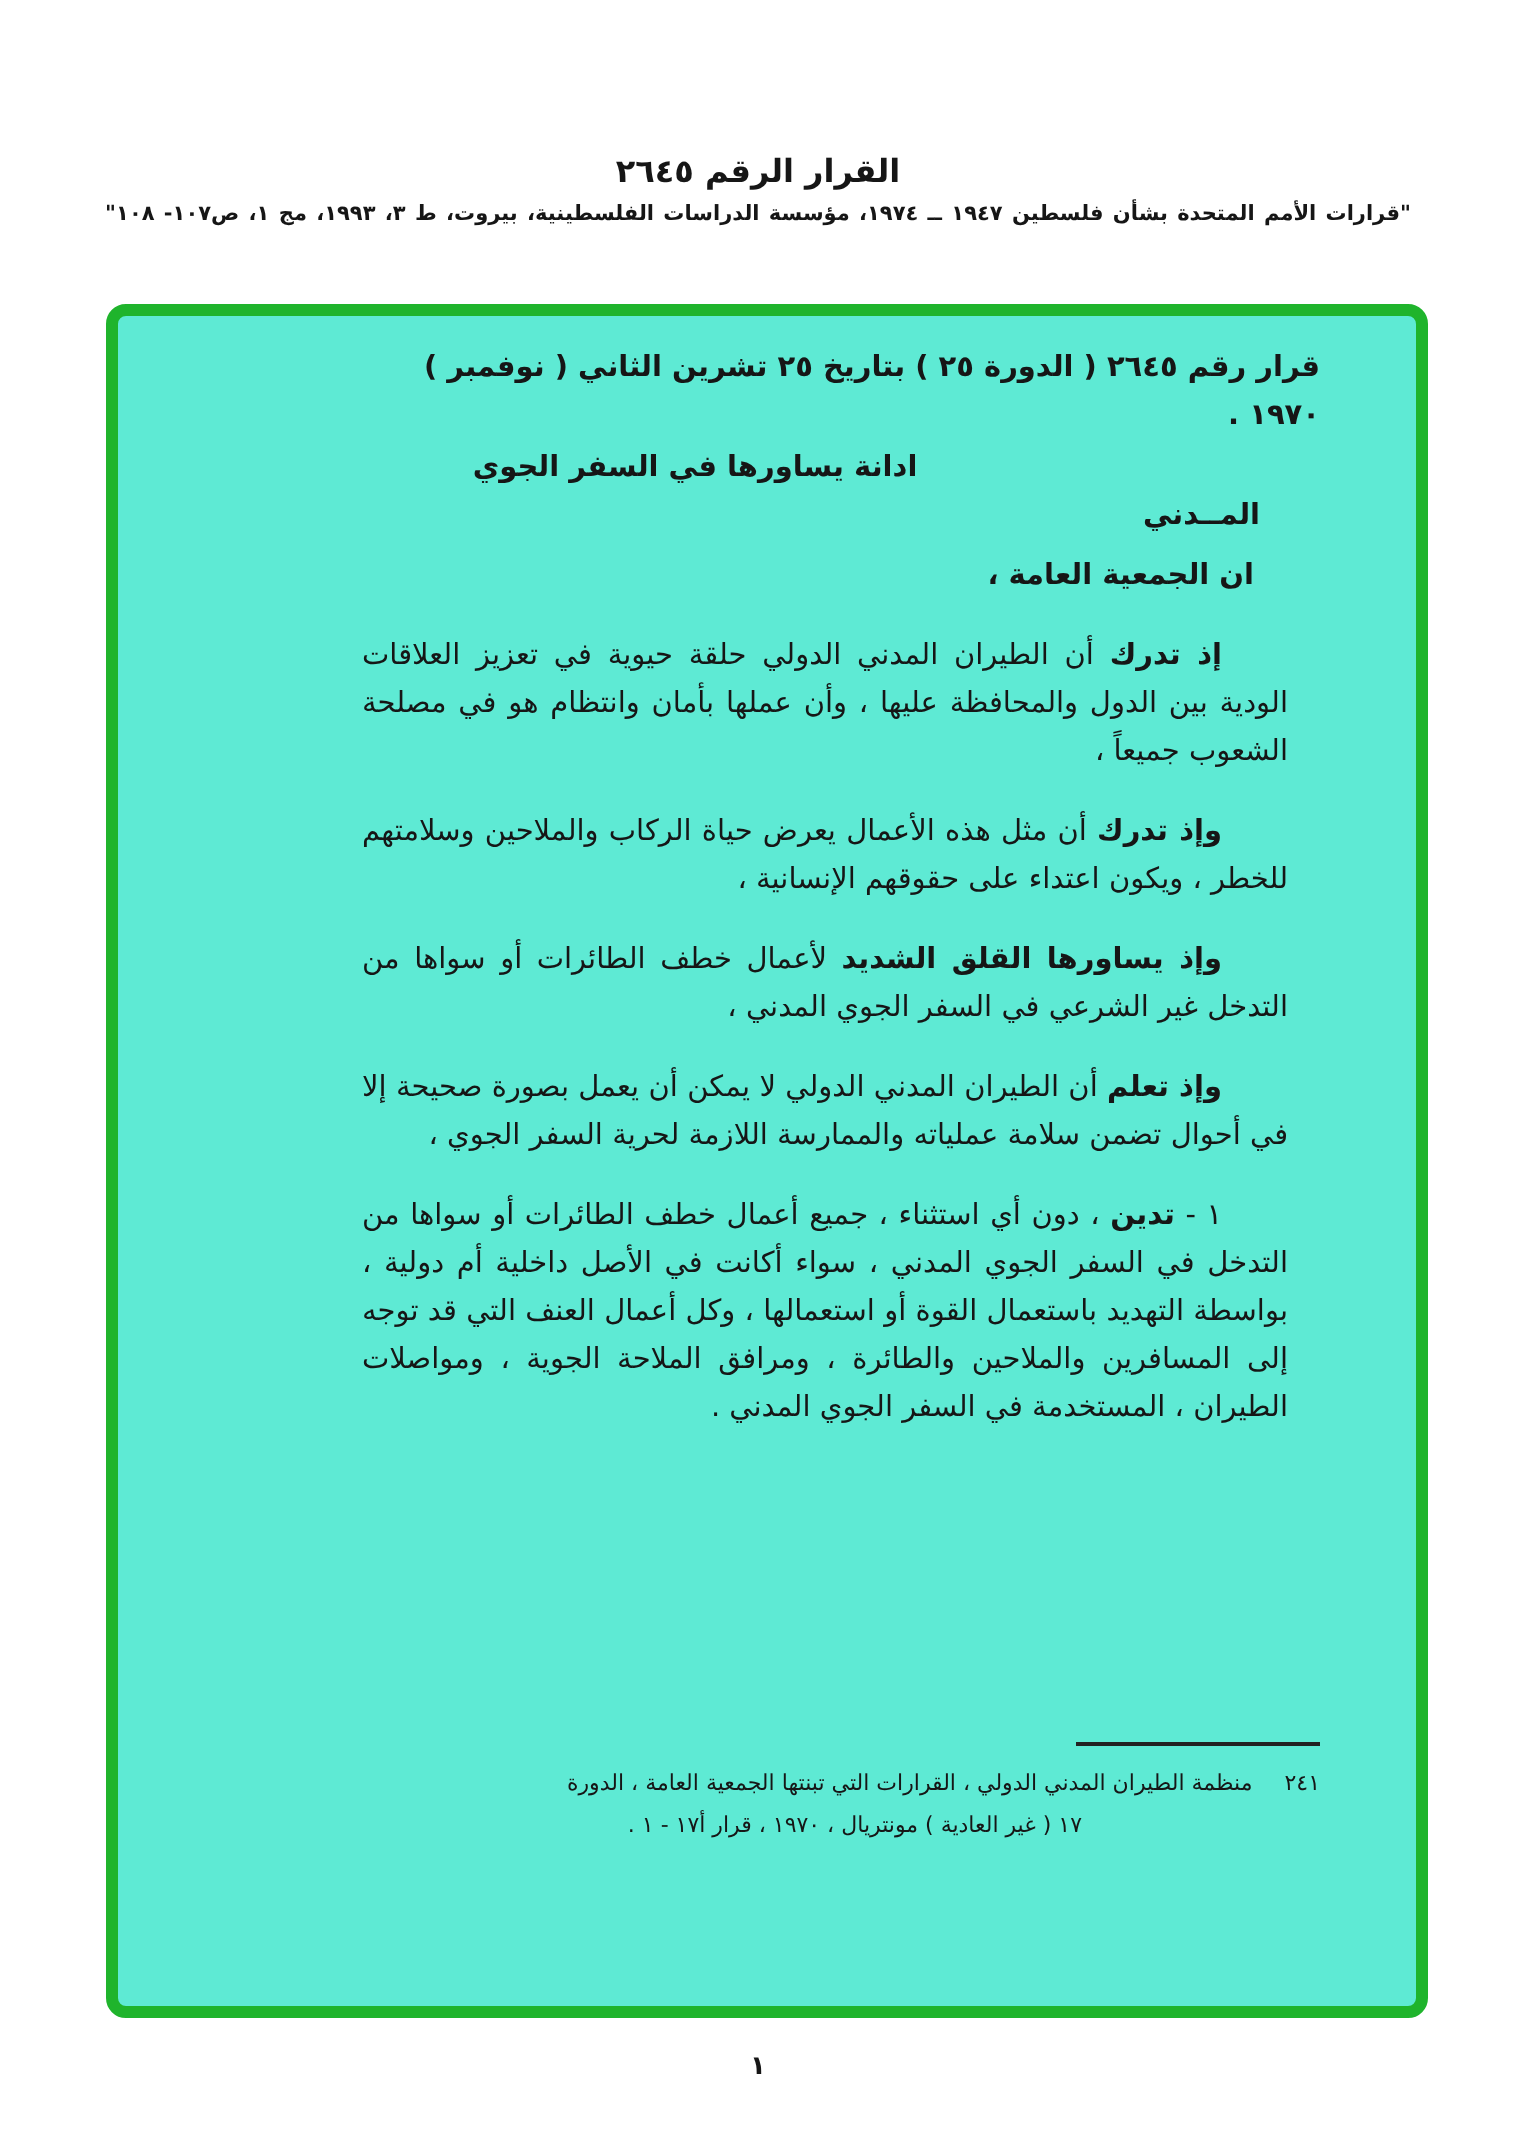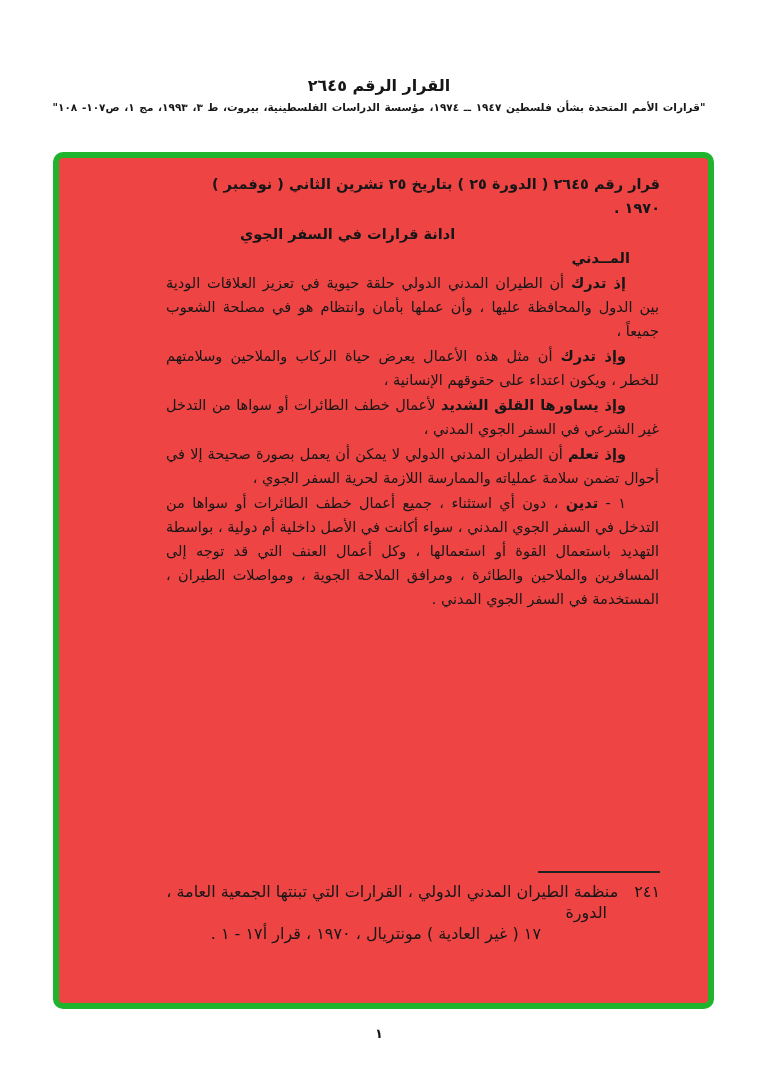--- a/index.html
+++ b/index.html
@@ -12,38 +12,38 @@
     font-size:16px;font-weight:bold;direction:rtl;
   }
   .source-line{
     position:absolute;top:101px;left:0;width:100%;text-align:center;
     font-size:10.5px;font-weight:bold;direction:rtl;word-spacing:1px;
     letter-spacing:0;white-space:nowrap;
   }
   .green-box{
     position:absolute;left:53px;top:152px;width:661px;height:857px;
     border:6px solid #1fb42c;border-radius:10px;box-sizing:border-box;
-    background:#ef4444;overflow:hidden;
+    background:#5eead4;overflow:hidden;
   }
   .doc{
     margin:14px 48px 0 106px;direction:rtl;text-align:justify;
     font-size:14.5px;line-height:24px;
   }
   .res-head{font-weight:bold;}
   .res-head-2{font-weight:bold;padding-left:0;direction:rtl;}
   .res-head-2 span{display:inline-block;margin-left:100px;}
   .subject1{font-weight:bold;text-align:center;margin-right:130px;margin-top:2px;}
   .subject2{font-weight:bold;margin-right:30px;}
   .opening{font-weight:bold;text-indent:33px;margin-top:6px;}
-  .para{margin:1px;text-indent:33px;}
+  .para{margin:16px;text-indent:33px;}
   .lead{font-weight:bold;}
   sup.fn-ref{font-size:9px;line-height:0;font-weight:bold;}
   .footnote-area{
     position:absolute;top:713px;right:48px;left:100px;direction:rtl;
-    font-size:16px;line-height:21px;text-align:right;
+    font-size:11px;line-height:21px;text-align:right;
   }
   .fn-rule{width:122px;border-top:2px solid #222;margin:0 0 8px 0;}
   .fn-row{padding-right:53px;text-indent:-53px;}
   .fn-num{display:inline-block;text-indent:0;margin-left:16px;font-weight:normal;}
   .fn-line2{padding-right:119px;}
   .page-number{
     position:absolute;top:1026px;left:0;width:100%;text-align:center;
     font-size:13px;font-weight:bold;
   }
 </style>
@@ -53,23 +53,24 @@
 <div class="page-title">القرار الرقم ٢٦٤٥</div>
 
 <div class="source-line">"قرارات الأمم المتحدة بشأن فلسطين ١٩٤٧ ــ ١٩٧٤، مؤسسة الدراسات الفلسطينية، بيروت، ط ٣، ١٩٩٣، مج ١، ص١٠٧- ١٠٨"</div>
 
 <div class="green-box">
   <div class="doc">
 
     <div class="res-head">قرار رقم ٢٦٤٥ ( الدورة ٢٥ ) بتاريخ ٢٥ تشرين الثاني ( نوفمبر )</div>
     <div class="res-head-2"><span>١٩٧٠ .</span></div>
 
-    <div class="subject1">ادانة قرارات في السفر الجوي</div>
+    <div class="subject1">ادانة يساورها في السفر الجوي</div>
     <div class="subject2">المــدني</div>
 
+    <div class="opening">ان الجمعية العامة ،</div>
 
     <p class="para"><b class="lead">إذ تدرك</b><span> أن الطيران المدني الدولي حلقة حيوية في تعزيز العلاقات الودية بين الدول والمحافظة عليها ، وأن عملها بأمان وانتظام هو في مصلحة الشعوب جميعاً ،</span></p>
 
     <p class="para"><b class="lead">وإذ تدرك</b><span> أن مثل هذه الأعمال يعرض حياة الركاب والملاحين وسلامتهم للخطر ، ويكون اعتداء على حقوقهم الإنسانية ،</span></p>
 
     <p class="para"><b class="lead">وإذ يساورها القلق الشديد</b><span> لأعمال خطف الطائرات أو سواها من التدخل غير الشرعي في السفر الجوي المدني ،</span></p>
 
     <p class="para"><b class="lead">وإذ تعلم</b><span> أن الطيران المدني الدولي لا يمكن أن يعمل بصورة صحيحة إلا في أحوال تضمن سلامة عملياته والممارسة اللازمة لحرية السفر الجوي ،</span></p>
 
 

